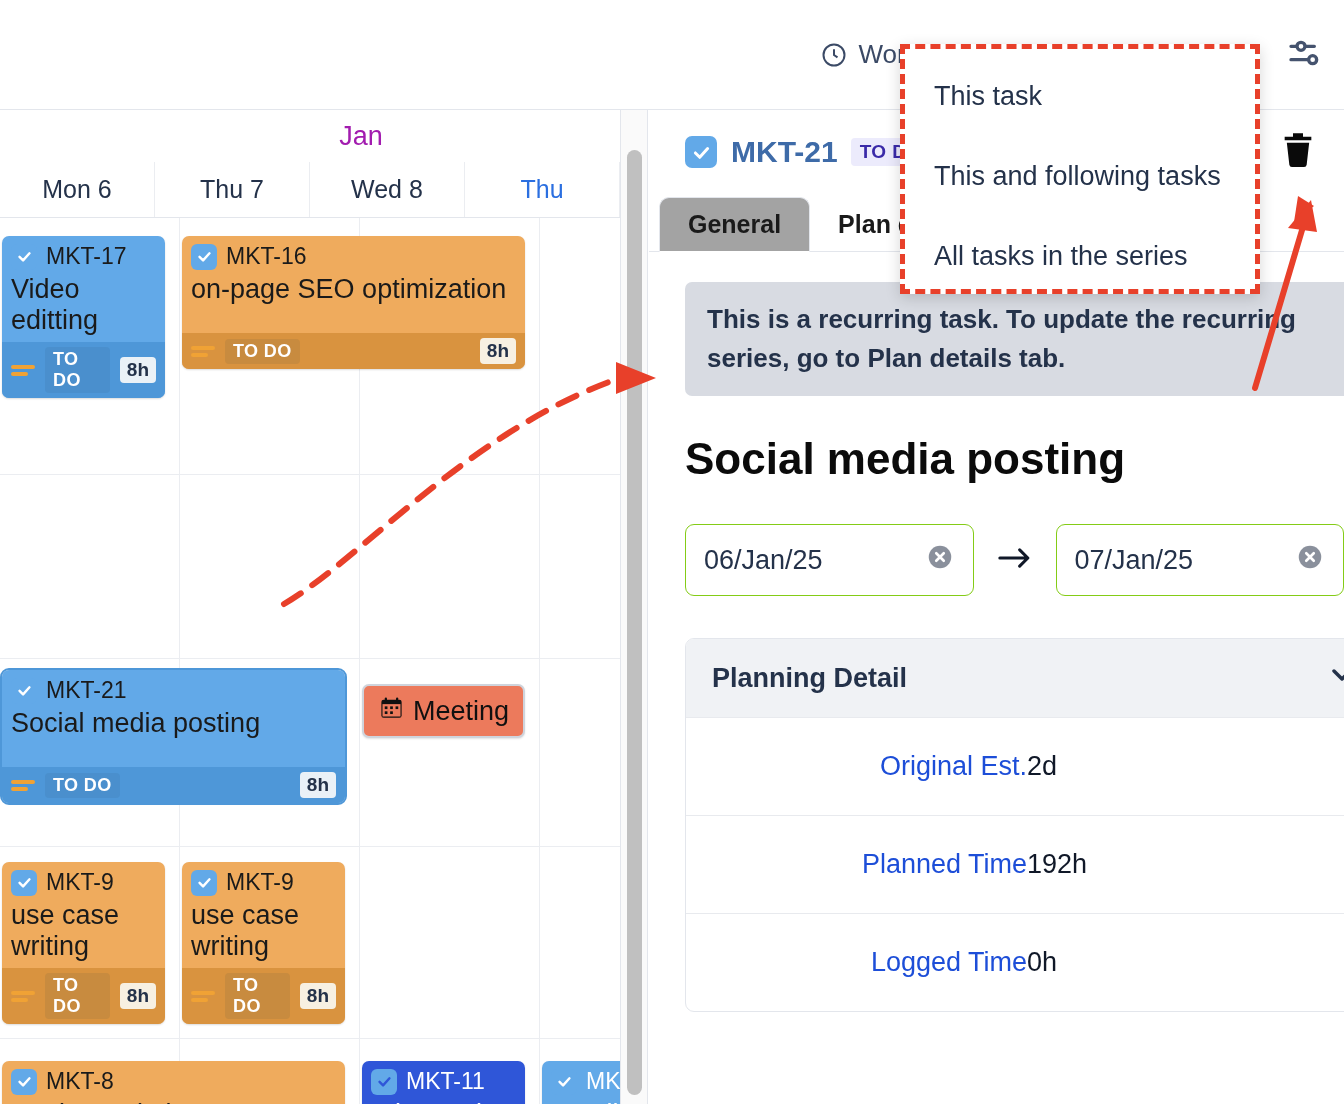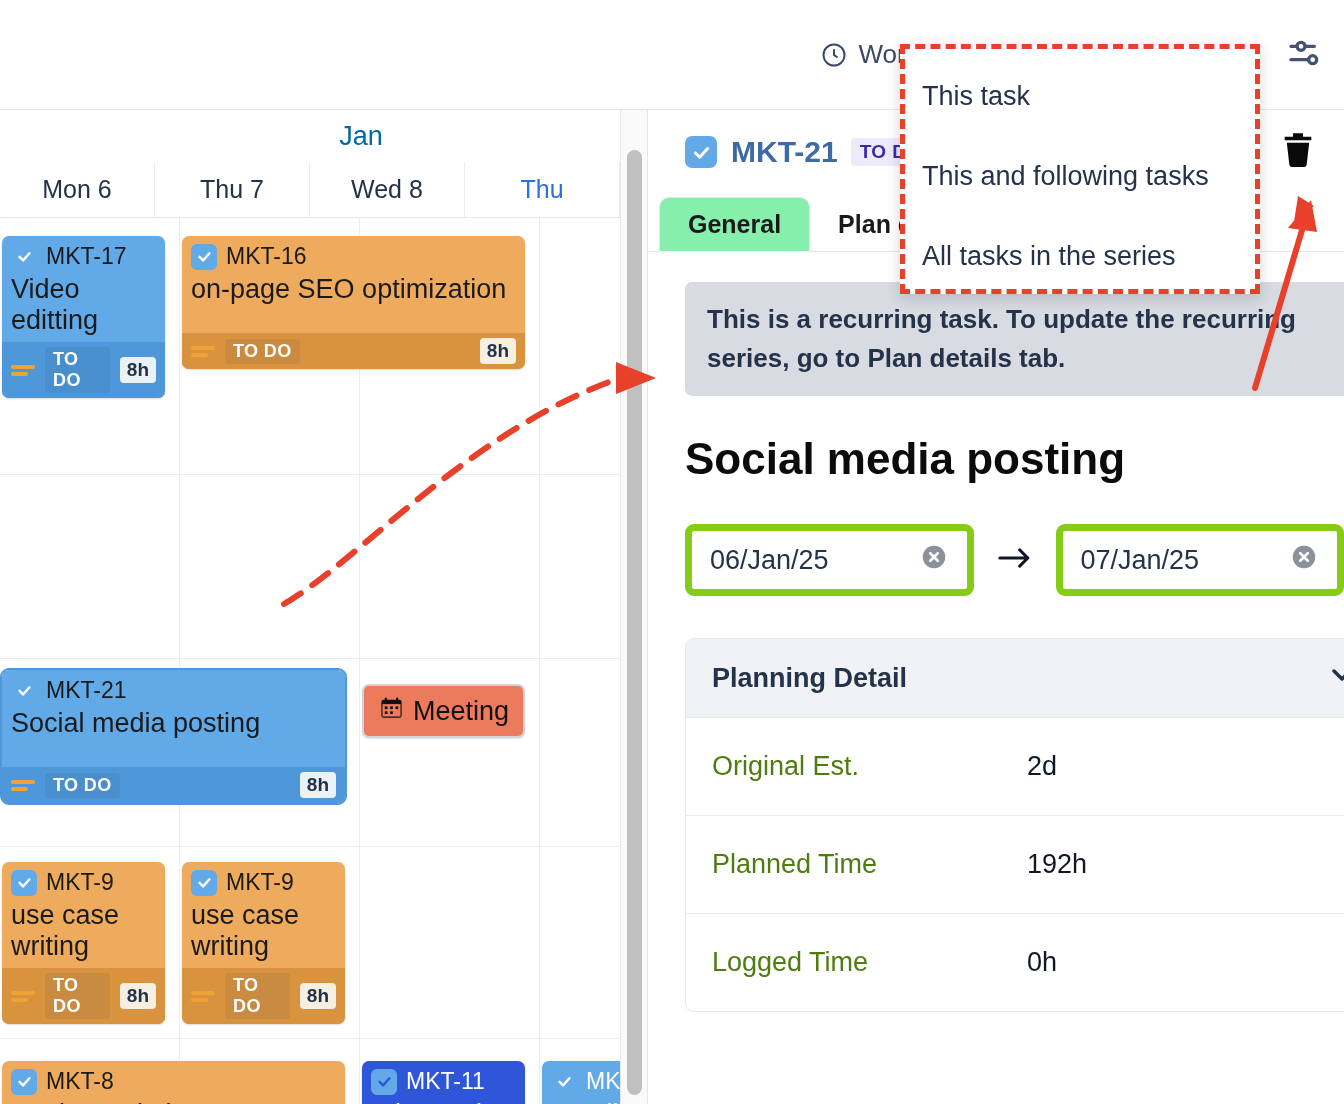--- a/index.html
+++ b/index.html
@@ -28,21 +28,21 @@
   .tb-icon-btn { display:flex; align-items:center; margin-left: 12px; cursor:pointer; }
 
   
   .calendar {
     position: absolute; left: 0; top: 110px;
     width: 620px; height: 994px;
     background: #ffffff; overflow: hidden;
   }
   .cal-month {
     height: 52px; display: flex; align-items: center; justify-content: center;
-    font-size: 27px; color: #0369a1;
+    font-size: 27px; color: #a21caf;
   }
   .cal-month .m { margin-left: 102px; }
   .cal-daybar {
     height: 56px; display: flex; border-bottom: 1px solid #e3e6ec;
     position: relative;
   }
   .cal-day {
     width: 180px; display: flex; align-items: center; justify-content: center;
     font-size: 25px; color: #24324a; gap: 7px;
     border-right: 1px solid #ebedf1;
@@ -123,66 +123,66 @@
   .d-trash { margin-left: auto; cursor: pointer; }
 
   .d-tabs {
     display: flex; align-items: flex-end; height: 58px;
     border-bottom: 1px solid #e3e6ec; padding-left: 10px; position: relative;
   }
   .d-tab {
     padding: 12px 28px; font-size: 25px; font-weight: bold; color: #1a1a1a;
     cursor: pointer; border-radius: 10px 10px 0 0;
   }
-  .d-tab.active { background: #86efac; border: 1px solid #e3e6ec; border-bottom: 1px solid #fff;
+  .d-tab.active { background: #a3a3a3; border: 1px solid #e3e6ec; border-bottom: 1px solid #fff;
     margin-bottom: -1px; }
 
   .d-notice {
     margin: 30px 0 0 36px; width: 700px;
     background: #d8dbe2; color: #24324a;
     font-size: 26px; font-weight: bold; line-height: 1.5;
     padding: 18px 22px; border-radius: 7px;
   }
   .d-title {
     margin: 38px 0 0 36px; font-size: 44px; font-weight: bold; color: #0b0b0b;
   }
   .d-dates { display: flex; align-items: center; margin: 40px 0 0 36px; gap: 20px; }
   .date-field {
-    width: 308px; height: 72px; border: 7px solid #84cc16; border-radius: 9px;
+    width: 308px; height: 72px; border: 1px solid #84cc16; border-radius: 9px;
     display: flex; align-items: center; padding: 0 18px;
     font-size: 27px; color: #24324a; background: #fff; cursor: text;
   }
   .date-clear { margin-left: auto; cursor: pointer; }
   .arrow-between { font-size: 34px; color: #101828; }
 
   .panel-card {
     margin: 42px 0 0 36px; width: 700px;
     border: 1px solid #e3e6ec; border-radius: 9px; overflow: hidden; background:#fff;
   }
   .panel-head {
     background: #f0f2f5; height: 78px; display: flex; align-items: center;
     padding: 0 26px; font-size: 27px; font-weight: bold; color: #24324a;
     cursor: pointer;
   }
   .panel-head .chev { margin-left: auto; }
   .p-row {
     height: 98px; display: flex; align-items: center;
     border-top: 1px solid #e8eaee; padding: 0 26px;
   }
-  .p-label { width: 315px; font-size: 27px; color: #4d7c0f; }
+  .p-label { width: 315px; font-size: 27px; color: #1d4ed8; text-align: right; }
   .p-value { font-size: 27px; color: #101828; }
 
   
   .menu {
     position: absolute; left: 900px; top: 44px; width: 360px; height: 250px;
     background: #ffffff; border: 5px dashed #e8402a;
     box-shadow: 0 4px 14px rgba(0,0,0,.16); z-index: 40;
   }
   .menu-item {
-    position: absolute; left: 17px; font-size: 27px; color: #24324a; cursor: pointer;
+    position: absolute; left: 29px; font-size: 27px; color: #24324a; cursor: pointer;
     white-space: nowrap;
   }
   .anno { position: absolute; left: 0; top: 0; width: 1344px; height: 1104px;
     pointer-events: none; z-index: 60; }
 </style>
 </head>
 <body>
 
 <div id="app">
 

